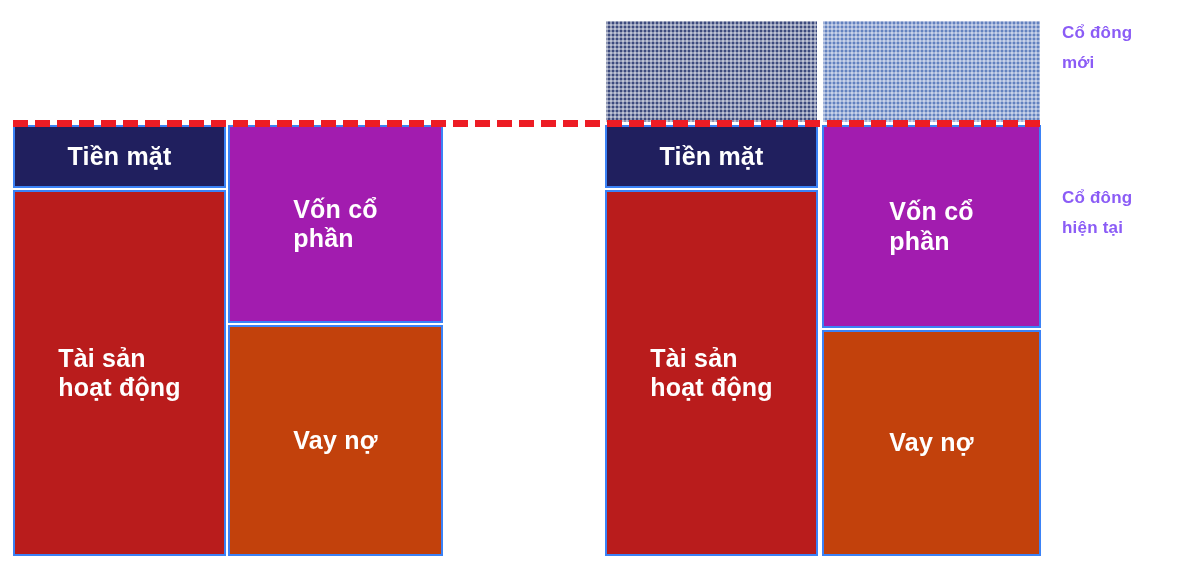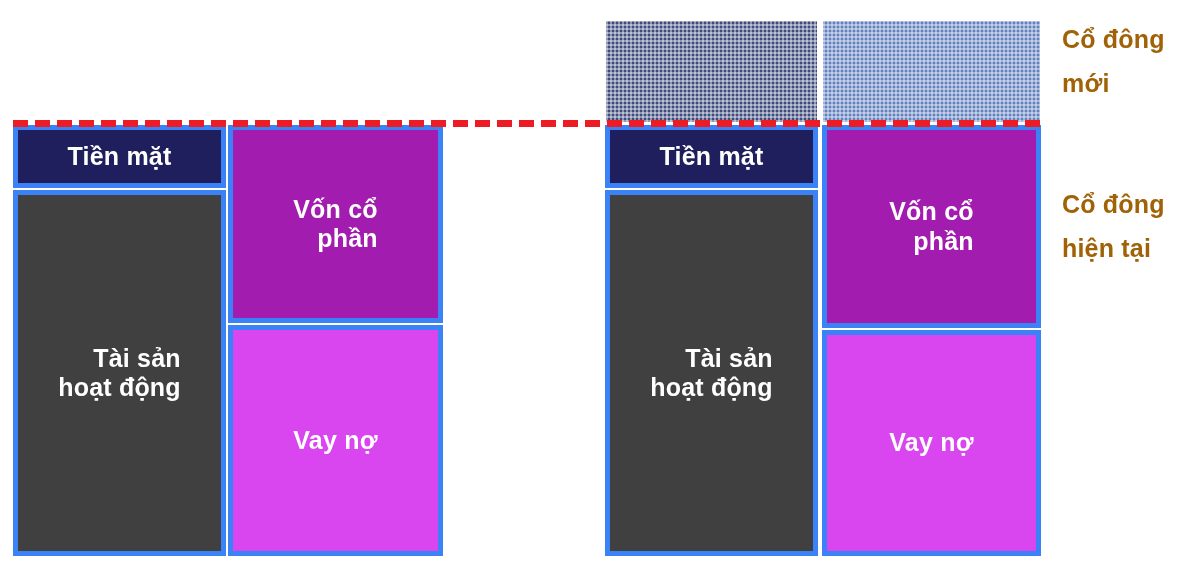--- a/index.html
+++ b/index.html
@@ -17,34 +17,34 @@
     background: #ffffff;
     overflow: hidden;
   }
 
   .block {
     position: absolute;
     box-sizing: border-box;
     display: flex;
     align-items: center;
     justify-content: center;
-    text-align: right;
+    text-align: left;
     color: #ffffff;
     font-weight: bold;
     line-height: 1.18;
     letter-spacing: 0.2px;
     white-space: pre-line;
-    border: 5px solid #3b82f6;
+    border: 2px solid #3b82f6;
   }
 
   
   .fill-cash    { background: #201f5e; }
-  .fill-assets  { background: #404040; }
+  .fill-assets  { background: #b91c1c; }
   .fill-equity  { background: #a21caf; }
-  .fill-debt    { background: #d946ef; }
+  .fill-debt    { background: #c2410c; }
 
   
   .hatch {
     position: absolute;
     box-sizing: border-box;
     border: 1px solid #ffffff;
   }
   .hatch-dark {
     background-color: #3c4a7d;
     background-image:
@@ -77,23 +77,23 @@
     height: 7px;
     background-image: repeating-linear-gradient(
         to right,
         #ed1c24 0px, #ed1c24 15px,
         rgba(255,255,255,0) 15px, rgba(255,255,255,0) 22px);
   }
 
   
   .legend-caption {
     position: absolute;
-    color: #a16207;
+    color: #8b5cf6;
     font-weight: bold;
-    font-size: 25px;
+    font-size: 17px;
     line-height: 1.75;
     letter-spacing: 0.2px;
     white-space: pre-line;
     text-align: left;
   }
 </style>
 </head>
 <body>
 
 <div id="stage">

